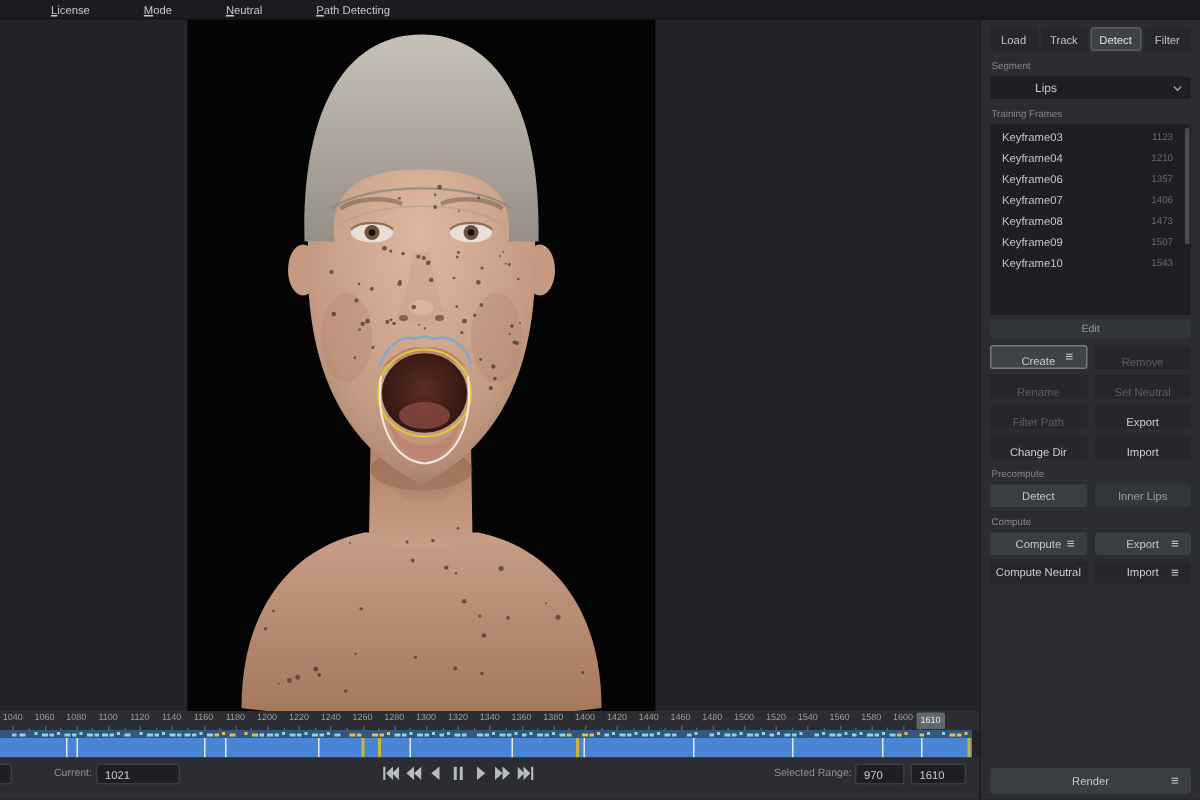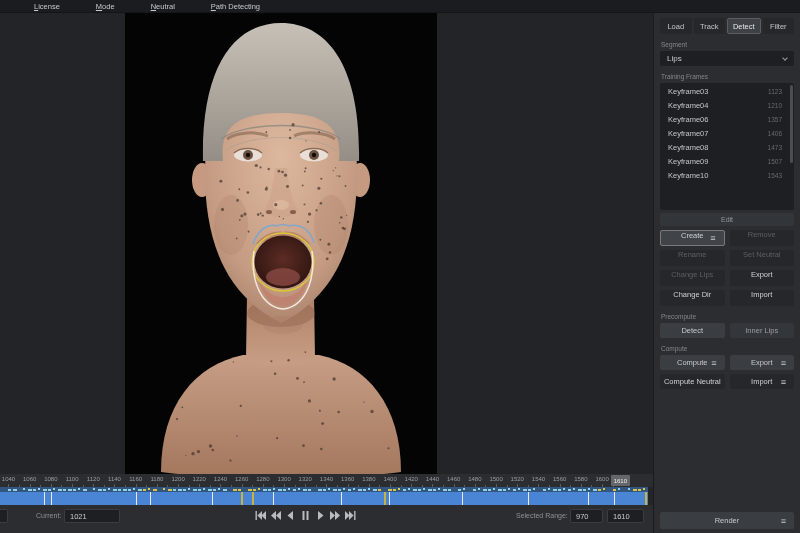--- a/index.html
+++ b/index.html
@@ -19,34 +19,34 @@
   
   .panel{position:absolute;top:13px;left:653px;width:147px;height:520px;background:#2b2d31;
     border-left:1px solid #1a1b1e;display:flex;flex-direction:column;padding:5px 6px 4px;}
   .tabs{display:flex;gap:2px;height:16px;flex:0 0 auto;}
   .tab{flex:1;background:#26272b;color:#c3c6c9;font-size:7.5px;display:flex;align-items:center;
     justify-content:center;border-radius:2px;cursor:default;}
   .tab.active{background:#3e4146;border:1px solid #595d62;color:#e4e6e8;}
   .sec-label{font-size:6.5px;color:#83878b;margin:7px 1px 3px;flex:0 0 auto;}
   .select{height:15px;background:#1e1f23;border-radius:2px;display:flex;align-items:center;
     justify-content:space-between;padding:0 7px;flex:0 0 auto;}
-  .select .val{font-size:8px;color:#c8cbce;}
+  .select .val{font-size:8px;color:#c8cbce;margin-left:23px;}
   .chev{width:4px;height:4px;border-right:1px solid #9a9da0;border-bottom:1px solid #9a9da0;
     transform:rotate(45deg);margin-top:-2px;}
   .kf-list{height:127px;background:#1e1f23;border-radius:2px;overflow:hidden;position:relative;
     padding-top:1px;flex:0 0 auto;}
   .kf-row{height:14.1px;display:flex;align-items:center;justify-content:space-between;padding:0 12px 0 8px;}
   .kf-name{font-size:7.5px;color:#c3c6c9;}
   .kf-frame{font-size:6.5px;color:#66696d;}
   .scrollbar{position:absolute;right:1px;top:2px;width:3px;height:78px;background:#4a4d51;border-radius:2px;}
   .edit-btn{height:13px;margin-top:3px;background:#323539;border-radius:2px;color:#94979a;font-size:7px;
     display:flex;align-items:center;justify-content:center;flex:0 0 auto;}
   .grid2{display:grid;grid-template-columns:1fr 1fr;gap:4px 5px;margin-top:4px;flex:0 0 auto;}
   .gbtn{height:16px;background:#26272b;border-radius:2px;color:#cdd0d3;font-size:7.5px;display:flex;
-    align-items:flex-start;justify-content:center;position:relative;cursor:default;}
+    align-items:flex-end;justify-content:center;position:relative;cursor:default;}
   .gbtn.disabled{color:#5b5f63;}
   .gbtn.selected{background:#404449;border:1px solid #76797d;}
   .pbtn{height:15px;background:#3a3d41;border-radius:2px;color:#c6c9cc;font-size:7.5px;display:flex;
     align-items:center;justify-content:center;position:relative;cursor:default;}
   .pbtn.dim{background:#33363a;color:#9a9da1;}
   .pbtn.flat{background:#26272b;color:#cdd0d3;}
   .menu-ic{position:absolute;right:8px;top:50%;transform:translateY(-50%);font-size:9px;line-height:1;}
   .render-btn{margin-top:auto;height:17px;background:#3a3d41;border-radius:2px;color:#c6c9cc;
     font-size:7.5px;display:flex;align-items:center;justify-content:center;position:relative;flex:0 0 auto;}
 
@@ -308,21 +308,21 @@
       <div class="gbtn disabled">
         <span>Remove</span>
       </div>
       <div class="gbtn disabled">
         <span>Rename</span>
       </div>
       <div class="gbtn disabled">
         <span>Set Neutral</span>
       </div>
       <div class="gbtn disabled">
-        <span>Change Lips</span>
+        <span>Filter Path</span>
       </div>
       <div class="gbtn">
         <span>Export</span>
       </div>
       <div class="gbtn">
         <span>Change Dir</span>
       </div>
       <div class="gbtn">
         <span>Import</span>
       </div>

